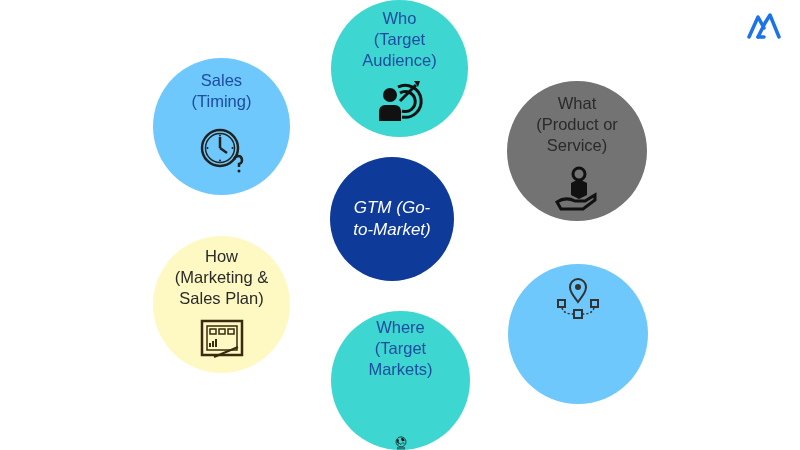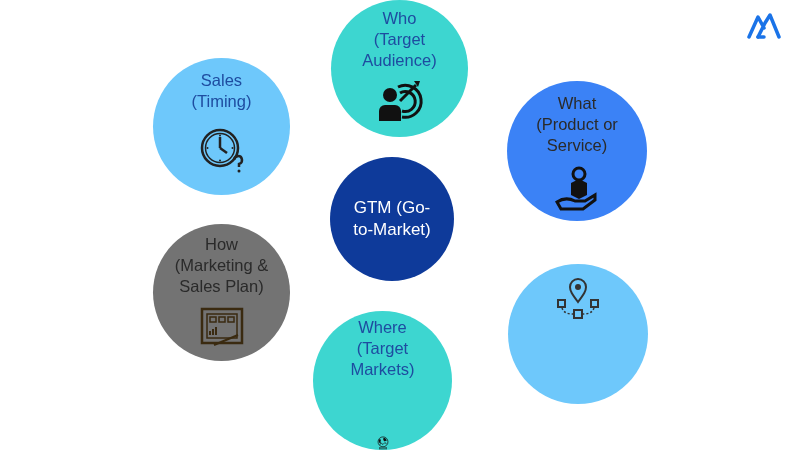--- a/index.html
+++ b/index.html
@@ -9,21 +9,21 @@
   }
   .node {
     position: absolute; border-radius: 50%;
     display: flex; flex-direction: column; align-items: center; justify-content: flex-start;
     text-align: center; box-sizing: border-box;
   }
   .node .label {
     font-size: 16.5px; line-height: 21px; white-space: pre-line; margin-top: 22px;
   }
   .node .icon { margin-top: 8px; width: 48px; height: 48px; }
-  .center { justify-content: center; }
+  .center { justify-content: center; font-style: italic; }
   .center .label { margin-top: 0; color: #ffffff; font-size: 17px; line-height: 22px; }
   .logo { position: absolute; left: 746px; top: 12px; width: 36px; height: 28px; }
 </style>
 </head>
 <body>
 
 <div class="node center" style="left:330px; top:157px; width:124px; height:124px; background:#0e3a9a;">
   <div class="label">GTM (Go-
 to-Market)</div>
 </div>
@@ -54,32 +54,32 @@
         <circle cx="22" cy="9.5" r="1"></circle>
         <circle cx="34.5" cy="22" r="1"></circle>
         <circle cx="22" cy="34.5" r="1"></circle>
         <circle cx="9.5" cy="22" r="1"></circle>
       </g>
     <path d="M36 34 a4 4 0 1 1 5 4 v3" fill="none" stroke="#222" stroke-width="2.5"></path>
     <circle cx="41" cy="45" r="1.5" fill="#222"></circle>
   </svg>
 </div>
 
-<div class="node" style="left:507px; top:81px; width:140px; height:140px; background:#3b82f6;">
+<div class="node" style="left:507px; top:81px; width:140px; height:140px; background:#737373;">
   <div class="label" style="color:#2a2a2a; margin-top:12px;">What
 (Product or
 Service)</div>
   <svg class="icon" viewBox="0 0 48 48" style="margin-top:10px;">
     <circle cx="26" cy="8" r="6" fill="none" stroke="#111" stroke-width="3"></circle>
     <path d="M18 17 l8-4 8 4 v12 l-8 4 -8-4 z" fill="#111"></path>
     <path d="M4 36 c6-4 12-4 18-1 h10 l10-6 v5 l-12 9 h-22 z" fill="none" stroke="#111" stroke-width="3"></path>
   </svg>
 </div>
 
-<div class="node" style="left:153px; top:224px; width:137px; height:137px; background:#737373;">
+<div class="node" style="left:153px; top:236px; width:137px; height:137px; background:#fef9c3;">
   <div class="label" style="color:#2a2a2a; margin-top:10px;">How
 (Marketing &amp;
 Sales Plan)</div>
   <svg class="icon" viewBox="0 0 48 48" style="margin-top:6px;">
     <rect x="4" y="6" width="40" height="34" fill="none" stroke="#3a2a10" stroke-width="2.5"></rect>
     <rect x="9" y="11" width="30" height="24" fill="none" stroke="#3a2a10" stroke-width="1.5"></rect>
     <rect x="12" y="14" width="6" height="5" fill="none" stroke="#3a2a10" stroke-width="1.5"></rect>
     <rect x="21" y="14" width="6" height="5" fill="none" stroke="#3a2a10" stroke-width="1.5"></rect>
     <rect x="30" y="14" width="6" height="5" fill="none" stroke="#3a2a10" stroke-width="1.5"></rect>
     <path d="M12 32 v-4 M15 32 v-6 M18 32 v-8" stroke="#3a2a10" stroke-width="2"></path>
@@ -91,21 +91,21 @@
   <svg class="icon" viewBox="0 0 48 48" style="margin-top:8px;">
     <path d="M24 30 c-6-8-8-11-8-15 a8 8 0 0 1 16 0 c0 4-2 7-8 15 z" fill="none" stroke="#333" stroke-width="2"></path>
     <circle cx="24" cy="15" r="3" fill="#333"></circle>
     <rect x="4" y="28" width="7" height="7" fill="none" stroke="#333" stroke-width="2"></rect>
     <rect x="37" y="28" width="7" height="7" fill="none" stroke="#333" stroke-width="2"></rect>
     <rect x="20" y="38" width="8" height="8" fill="none" stroke="#333" stroke-width="2"></rect>
     <path d="M8 36 c2 6 8 6 12 6 M40 36 c-2 6-8 6-12 6" fill="none" stroke="#333" stroke-width="1.5" stroke-dasharray="2 2"></path>
   </svg>
 </div>
 
-<div class="node" style="left:313px; top:311px; width:139px; height:139px; background:#3dd6d0;gap:48px;">
+<div class="node" style="left:331px; top:311px; width:139px; height:139px; background:#3dd6d0;gap:48px;">
   <div class="label" style="color:#1e4ca0; margin-top:6px;">Where
 (Target
 Markets)</div>
   <svg class="icon" viewBox="0 0 48 48" style="margin-top:8px;">
     <circle cx="24" cy="20" r="17" fill="none" stroke="#111" stroke-width="2.5"></circle>
     <path d="M12 10 c4 0 6 4 4 7 c-2 3 2 6 0 9 c-4-2-7-6-7-10 z" fill="#111"></path>
     <path d="M26 6 c6 1 10 5 11 10 c-4 0-6 3-9 2 c-2-4-5-5-2-12 z" fill="#111"></path>
     <path d="M12 30 l6-5 6 4 6-6 6 3" fill="none" stroke="#111" stroke-width="2.5"></path>
     <path d="M12 46 v-8 M16 46 v-8 M20 46 v-8 M24 46 v-8 M28 46 v-8 M32 46 v-8 M36 46 v-8" stroke="#111" stroke-width="2"></path>
   </svg>

